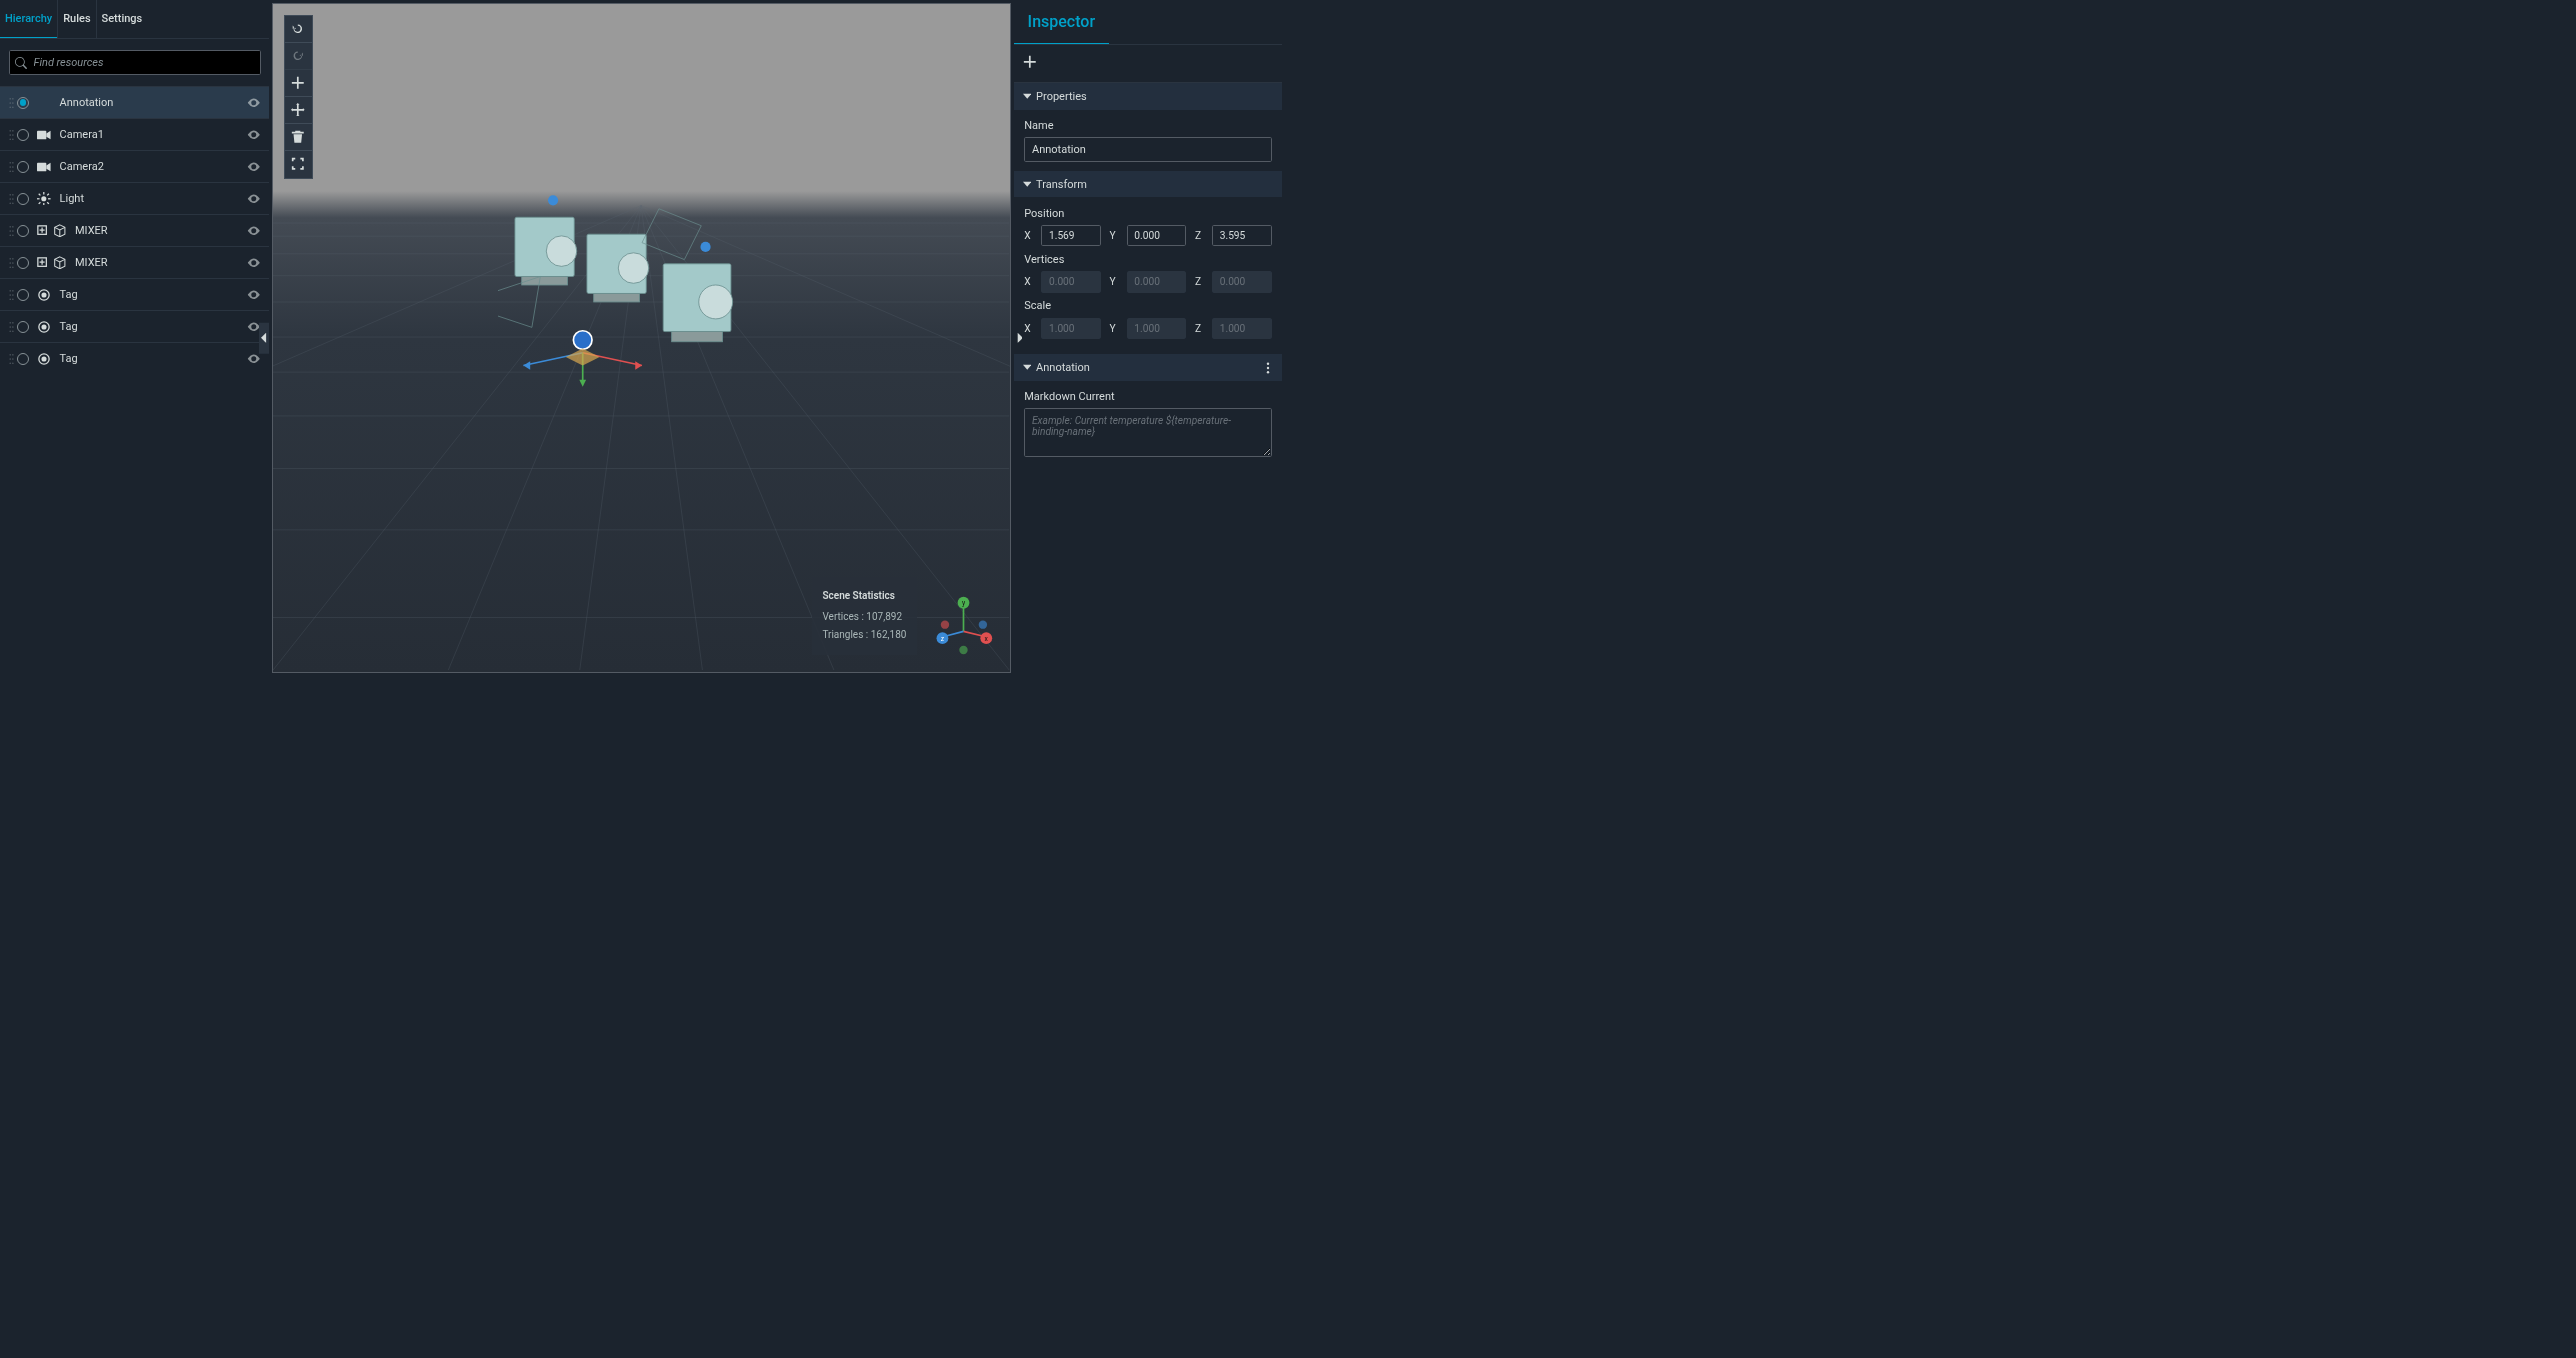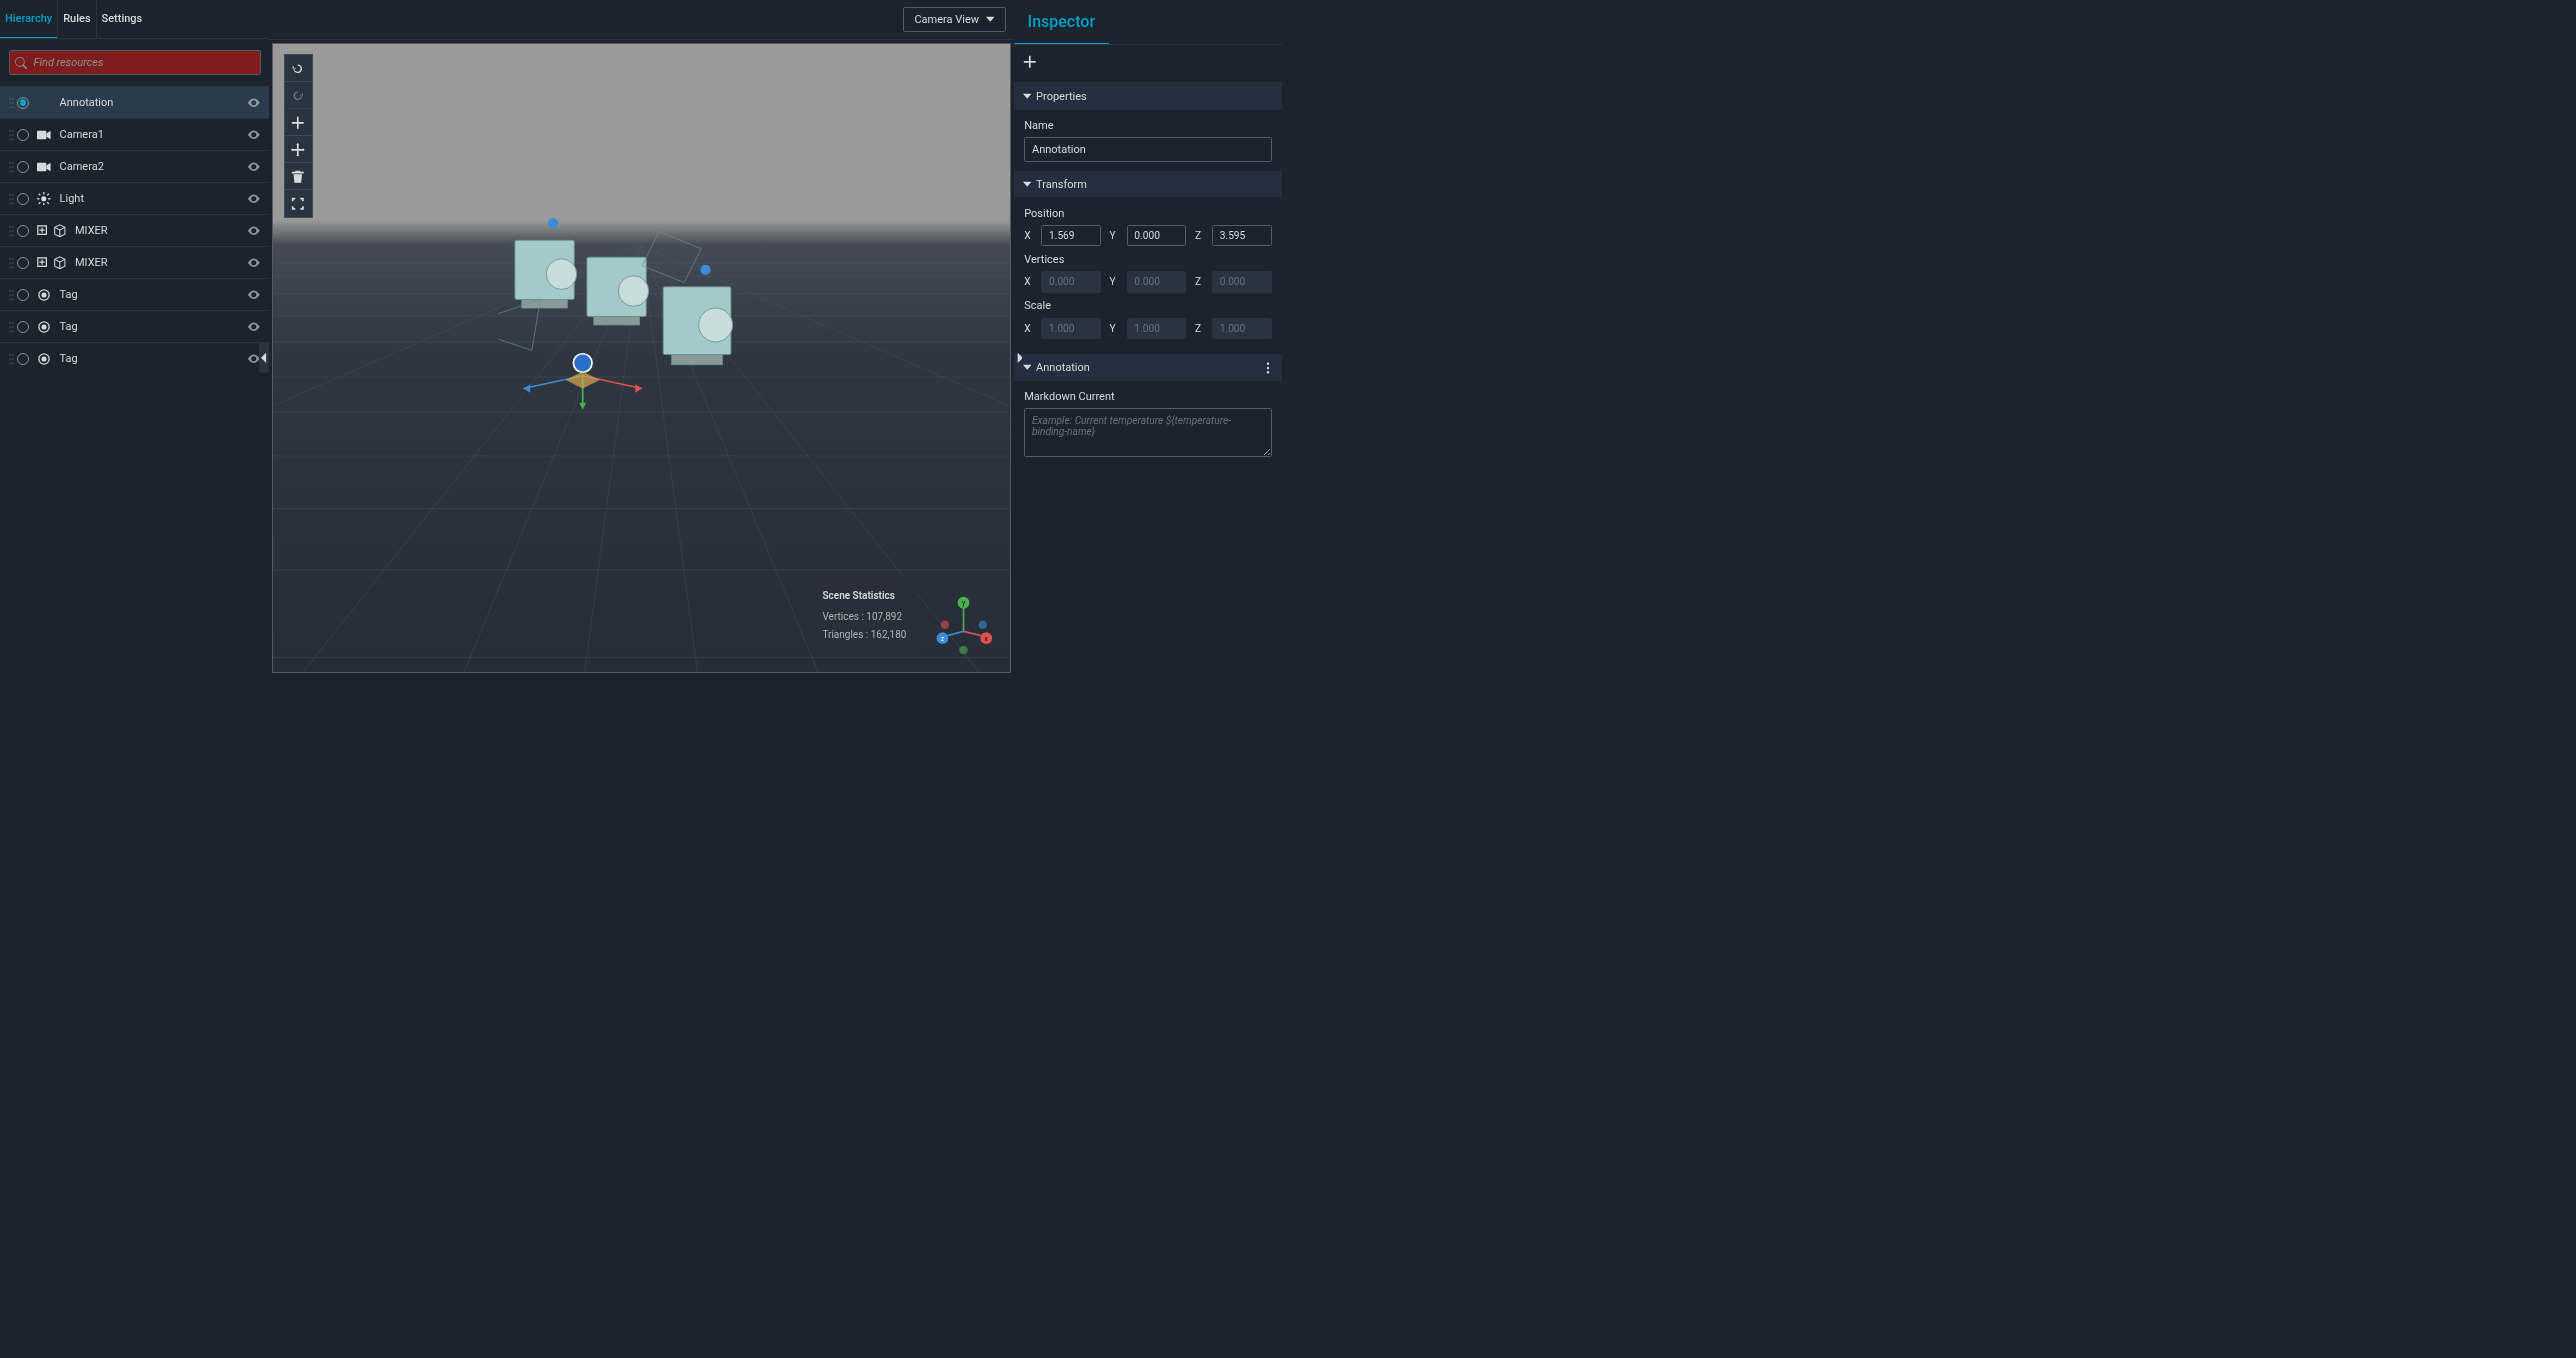--- a/index.html
+++ b/index.html
@@ -3,21 +3,21 @@
 <meta charset="utf-8">
 <style>
 * { margin: 0; padding: 0; box-sizing: border-box; font-family: -apple-system, BlinkMacSystemFont, "Segoe UI", Roboto, sans-serif; }
 body { background: #1b232d; color: #d5dbdb; display: flex; height: 676px; width: 1282px; overflow: hidden; font-size: 11px; }
 .left-panel { width: 269px; background: #1b232d; display: flex; flex-direction: column; }
 .tabs { display: flex; border-bottom: 0.8px solid #2a3440; }
 .tab { padding: 12px 5px; cursor: pointer; color: #d5dbdb; font-size: 11px; font-weight: 500; }
 .tab.active { color: #00a1c9; border-bottom: 1.7px solid #00a1c9; }
 .tab + .tab { border-left: 0.8px solid #2a3440; }
 .search-box { margin: 11px 8.5px; position: relative; }
-.search-box input { width: 100%; background: #7f1d1d; border: 0.8px solid #545b64; border-radius: 1.7px; padding: 5.1px 6.8px 5.1px 24px; color: #d5dbdb; font-size: 11px; font-style: italic; }
+.search-box input { width: 100%; background: #000000; border: 0.8px solid #545b64; border-radius: 1.7px; padding: 5.1px 6.8px 5.1px 24px; color: #d5dbdb; font-size: 11px; font-style: italic; }
 .search-box input::placeholder { color: #879196; font-style: italic; }
 .search-icon { position: absolute; left: 6.8px; top: 50%; transform: translateY(-50%); fill: #879196; }
 .hierarchy-list { flex: 1; overflow-y: auto; }
 .hierarchy-item { display: flex; align-items: center; padding: 0 8.5px; height: 32px; border-top: 0.8px solid #2a3440; cursor: pointer; }
 .hierarchy-item.selected { background: #2a3b4c; }
 .hierarchy-item .drag { width: 5.1px; height: 12px; margin-right: 3.4px; opacity: 0.4; }
 .hierarchy-item .radio { width: 12px; height: 12px; border: 0.8px solid #879196; border-radius: 50%; margin-right: 8.5px; display:flex; align-items:center; justify-content:center;}
 .hierarchy-item.selected .radio::after { content:''; width:6.8px; height:6.8px; background:#00a1c9; border-radius:50%; }
 .hierarchy-item .type-icon { width: 13.6px; height: 13.6px; margin-right: 8.5px; fill: #d5dbdb; display:flex; align-items:center; justify-content:center;}
 .hierarchy-item .label { flex: 1; font-size: 11px; }
@@ -283,28 +283,20 @@
         </span>
     <span class="label">Tag</span>
     <svg class="vis" viewBox="0 0 16 16">
           <path d="M8 3C4 3 1 8 1 8s3 5 7 5 7-5 7-5-3-5-7-5zm0 8a3 3 0 1 1 0-6 3 3 0 0 1 0 6z"></path>
         </svg>
   </div>
     </div>
 </div>
 
 <div class="center-panel">
-  <div class="center-header">
-    <button class="camera-btn">
-      <span>Camera View</span>
-      <svg width="8.5" height="8.5" viewBox="0 0 10 10" fill="#d5dbdb">
-          <path d="M0 2 L5 8 L10 2 Z"></path>
-        </svg>
-    </button>
-  </div>
   <div class="viewport-wrap">
     <div class="collapse-left">
       <svg width="6.8" height="10.2" viewBox="0 0 8 12" fill="#d5dbdb">
           <path d="M6 0 L0 6 L6 12 Z"></path>
         </svg>
     </div>
     <div class="viewport">
 
       <svg class="grid-lines" viewBox="0 0 840 760" preserveAspectRatio="none">
         <g stroke="#5a6470" stroke-width="0.5" opacity="0.6">

